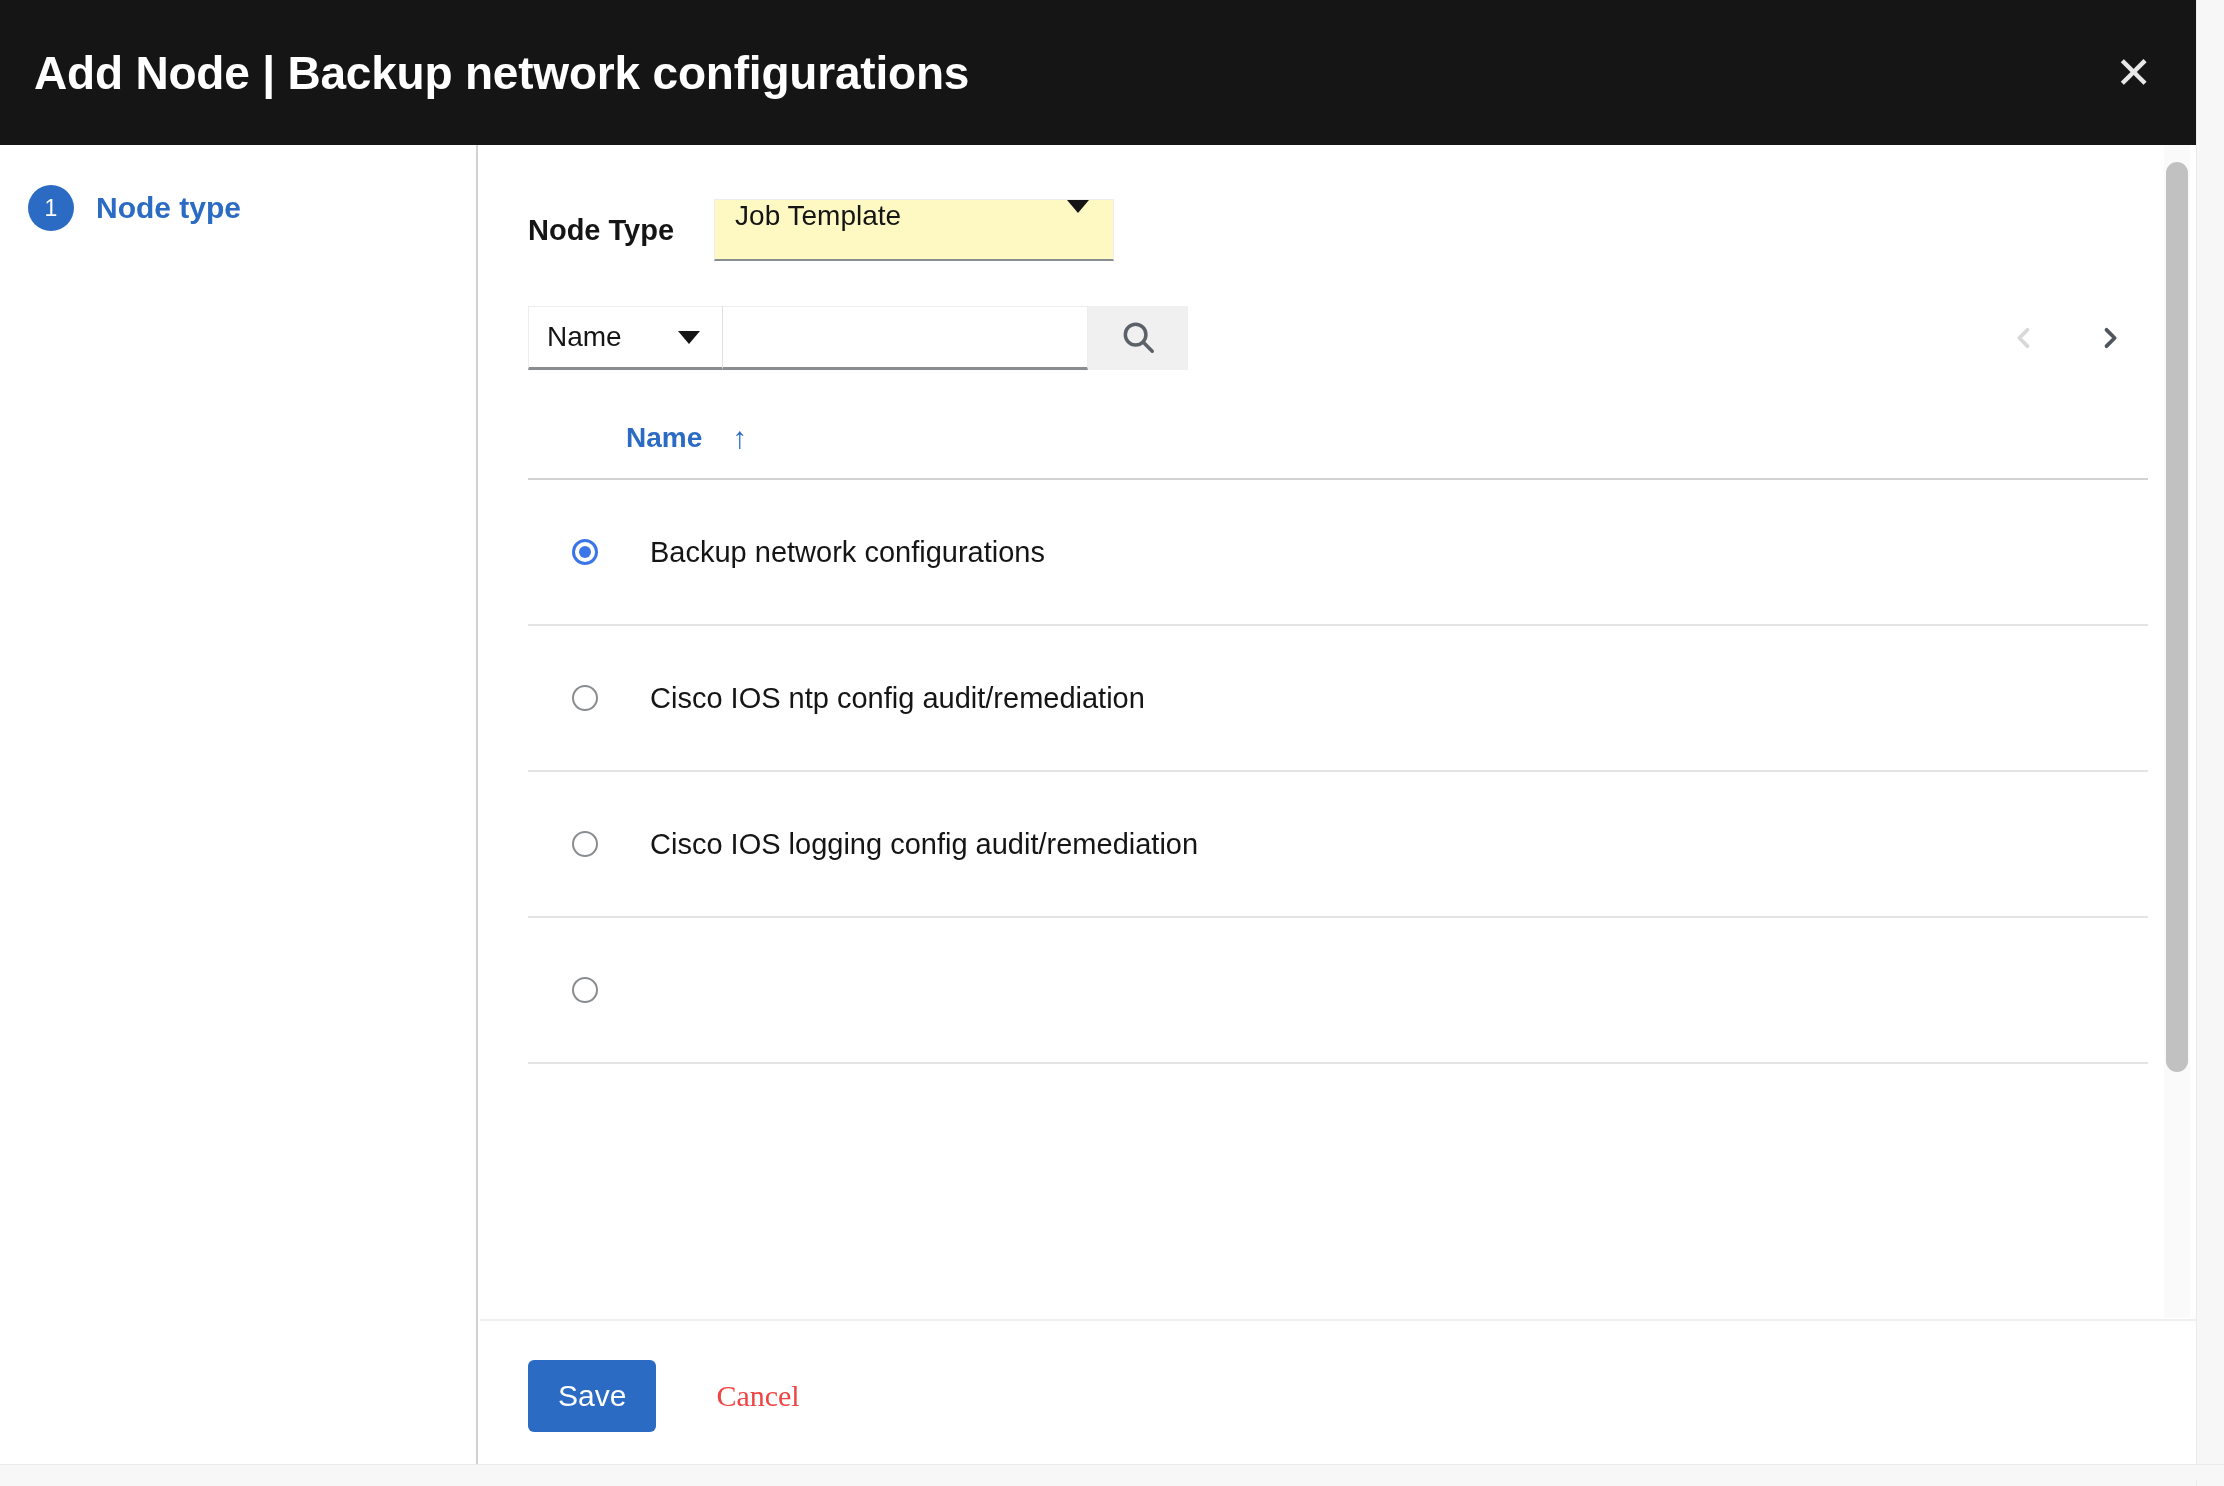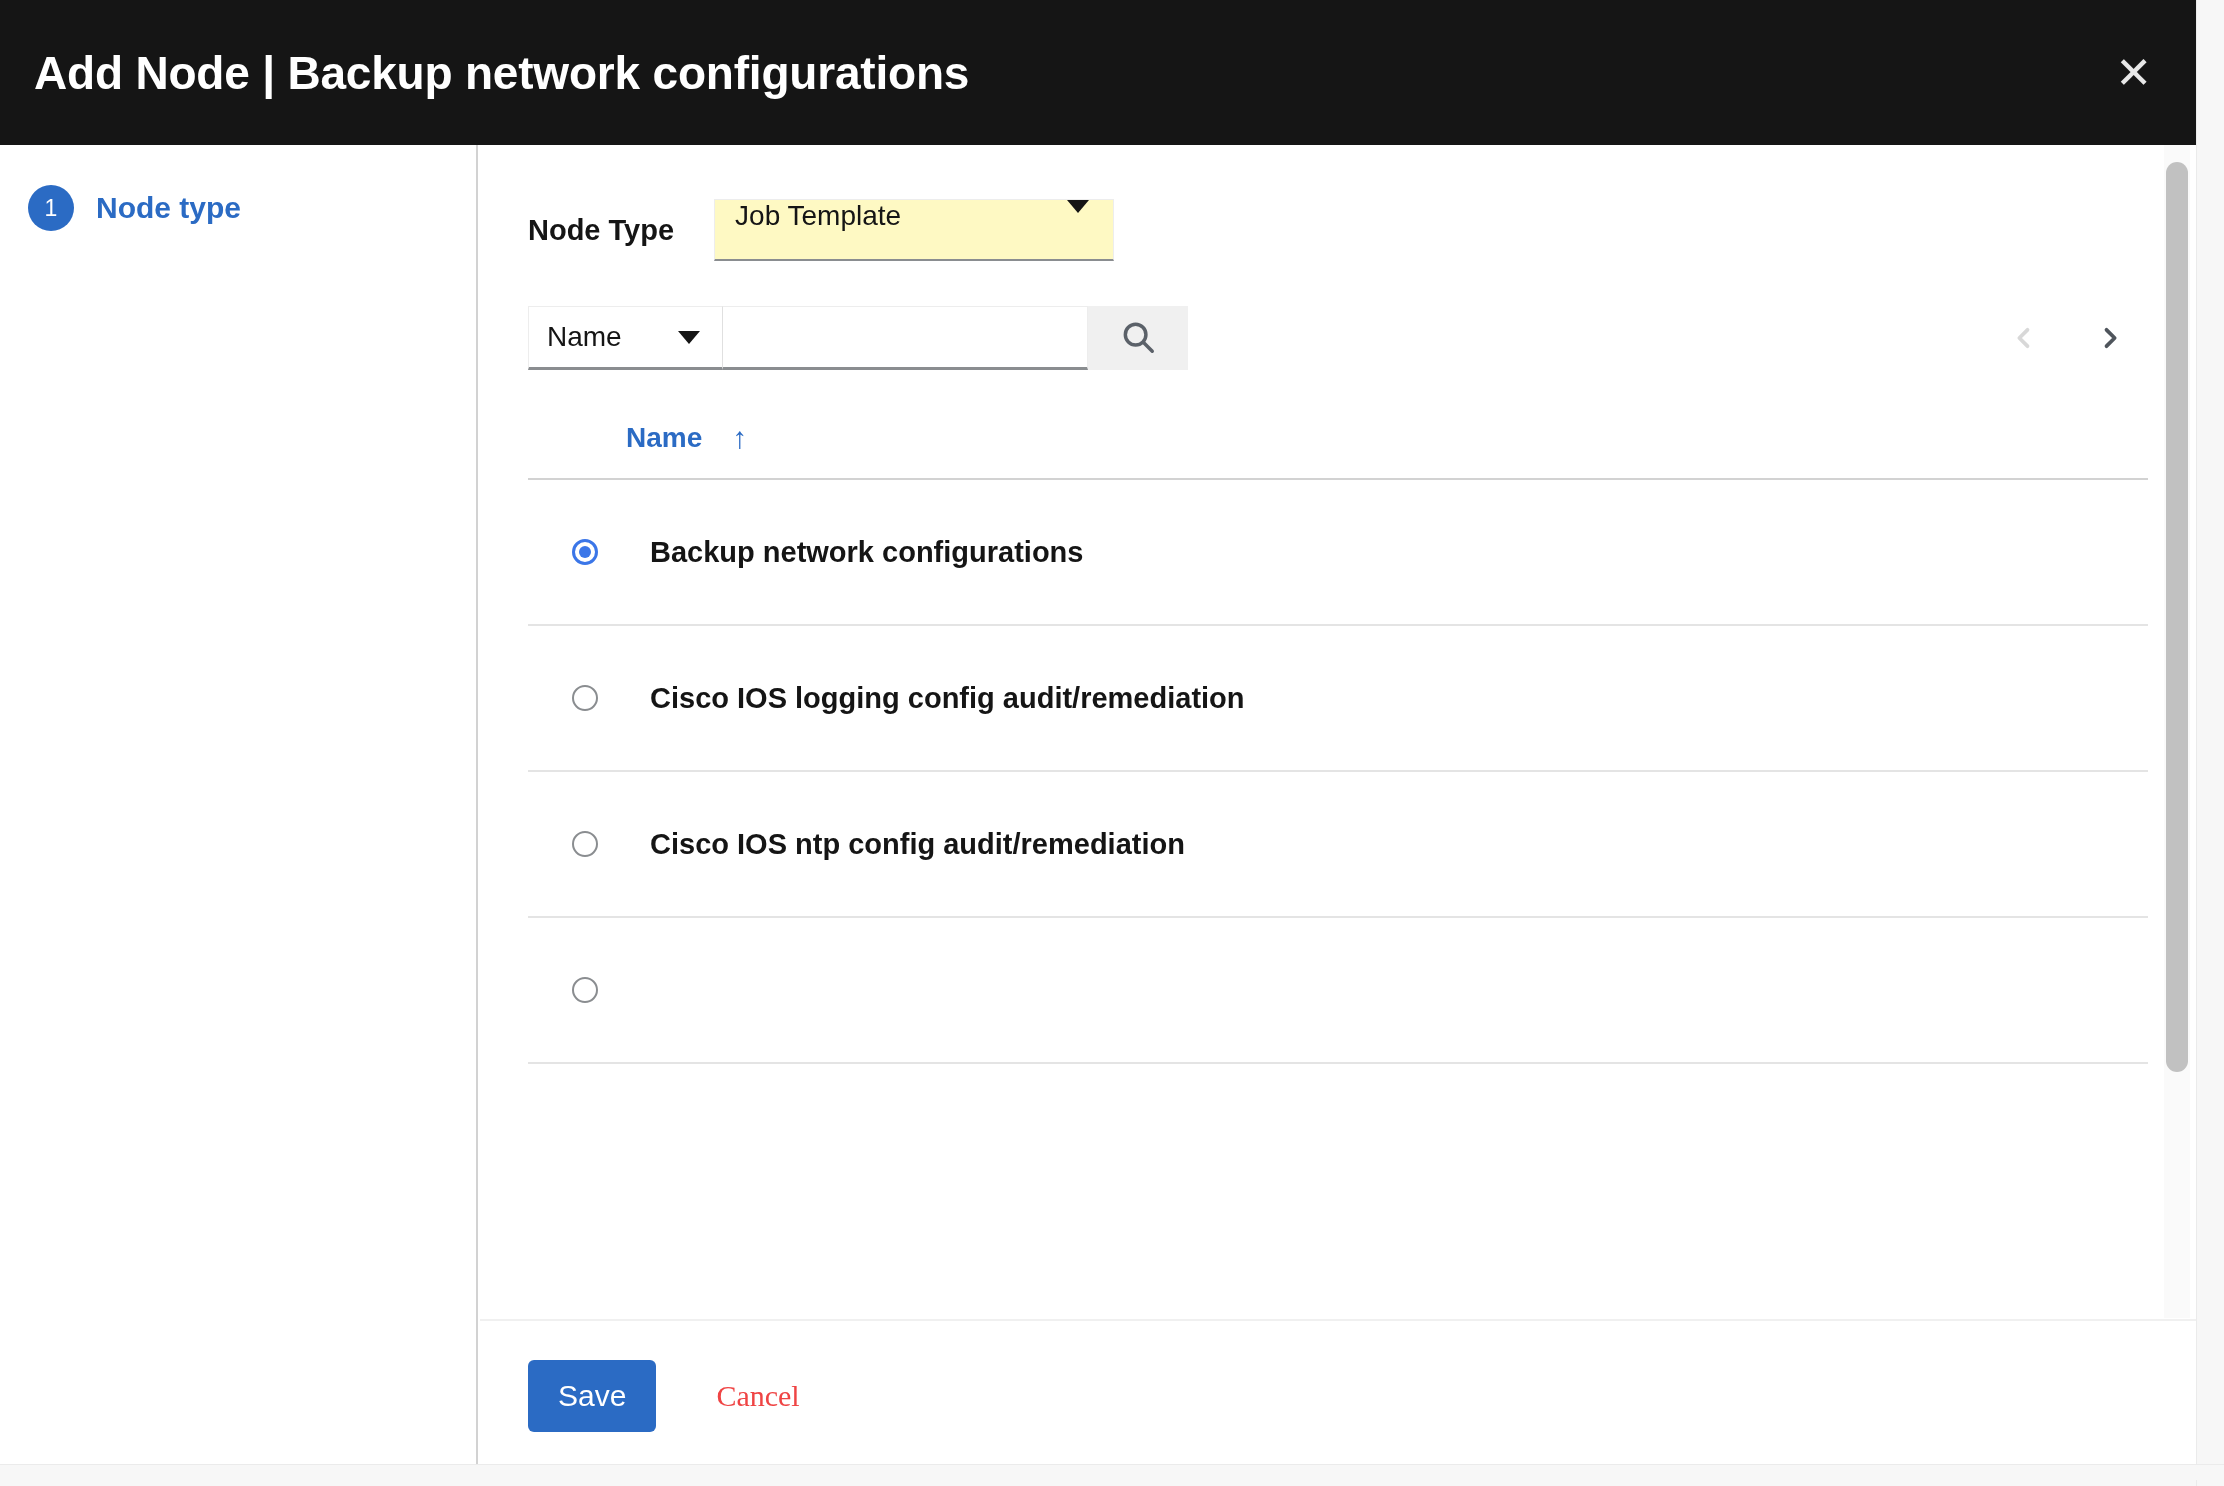--- a/index.html
+++ b/index.html
@@ -253,21 +253,21 @@
   .radio.checked::after {
     content: "";
     position: absolute;
     left: 4px; top: 4px;
     width: 12px; height: 12px;
     border-radius: 50%;
     background: #3b76e8;
   }
   .row-label {
     font-size: 29px;
-    font-weight: 700;
+    font-weight: 400;
     color: #151515;
   }
 
   
   .modal-footer {
     position: absolute;
     left: 480px; top: 1174px;
     width: 1716px;
     height: 151px;
     background: #ffffff;
@@ -396,25 +396,25 @@
         <span class="sort-arrow">↑</span>
       </div>
 
       <div class="row-list">
         <div class="row">
           <span class="radio checked"></span>
           <span class="row-label">Backup network configurations</span>
         </div>
         <div class="row">
           <span class="radio"></span>
-          <span class="row-label">Cisco IOS logging config audit/remediation</span>
+          <span class="row-label">Cisco IOS ntp config audit/remediation</span>
         </div>
         <div class="row">
           <span class="radio"></span>
-          <span class="row-label">Cisco IOS ntp config audit/remediation</span>
+          <span class="row-label">Cisco IOS logging config audit/remediation</span>
         </div>
         <div class="row">
           <span class="radio"></span>
         </div>
       </div>
 
     </div>
 
     <div class="modal-footer">
       <button class="btn-save">Save</button>

